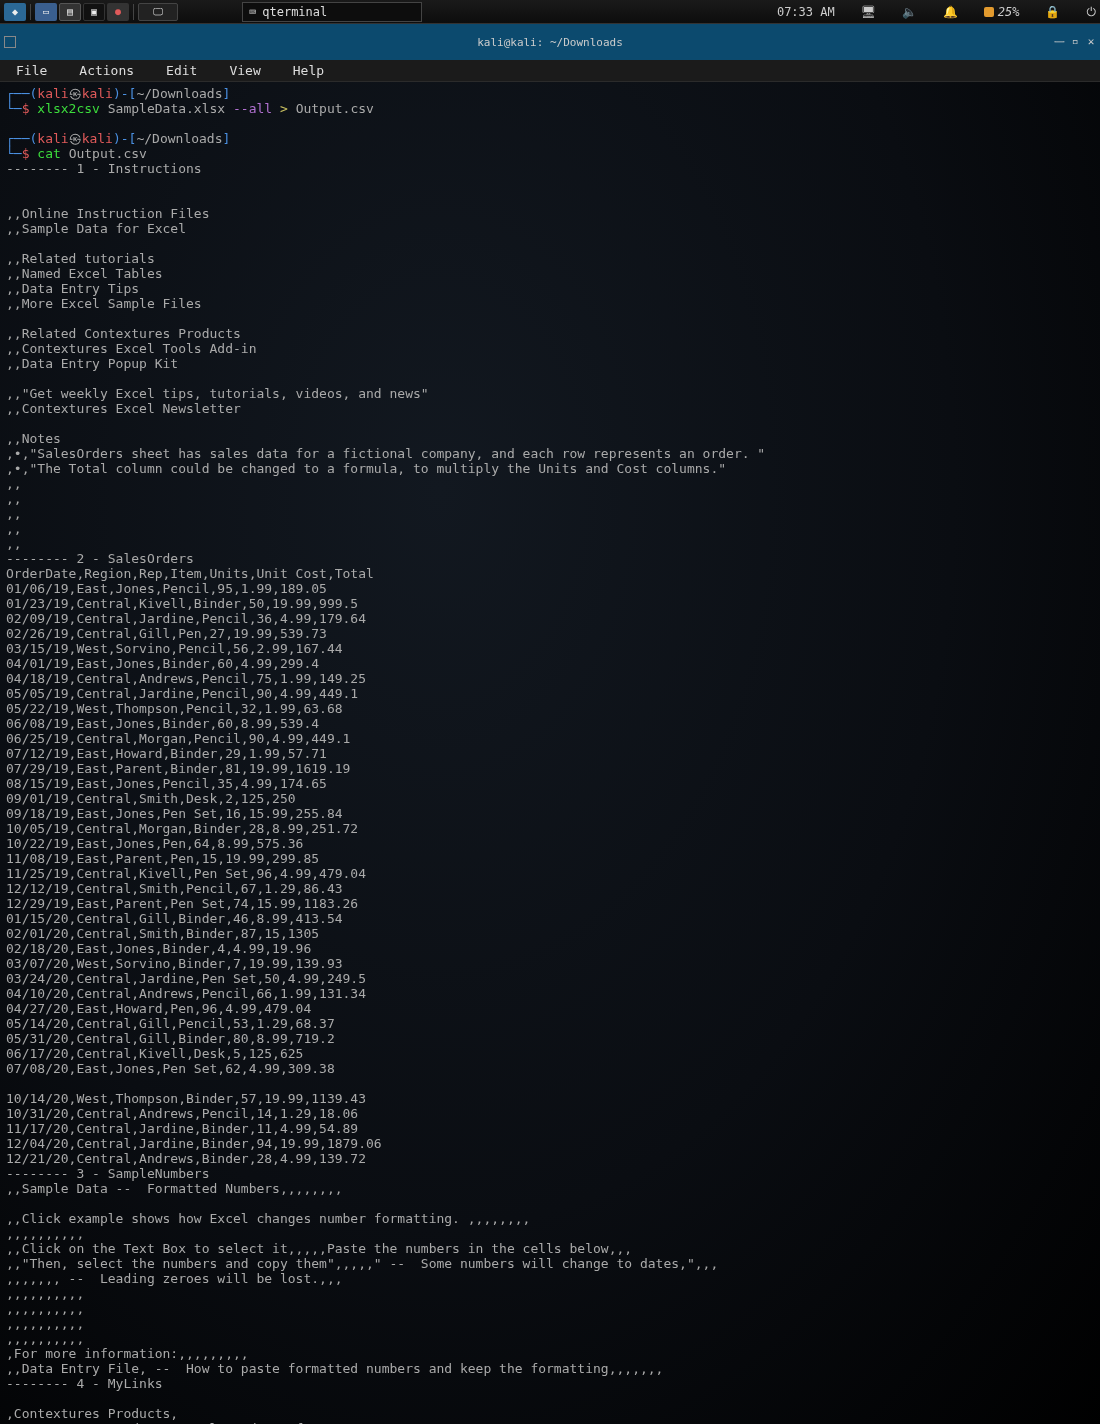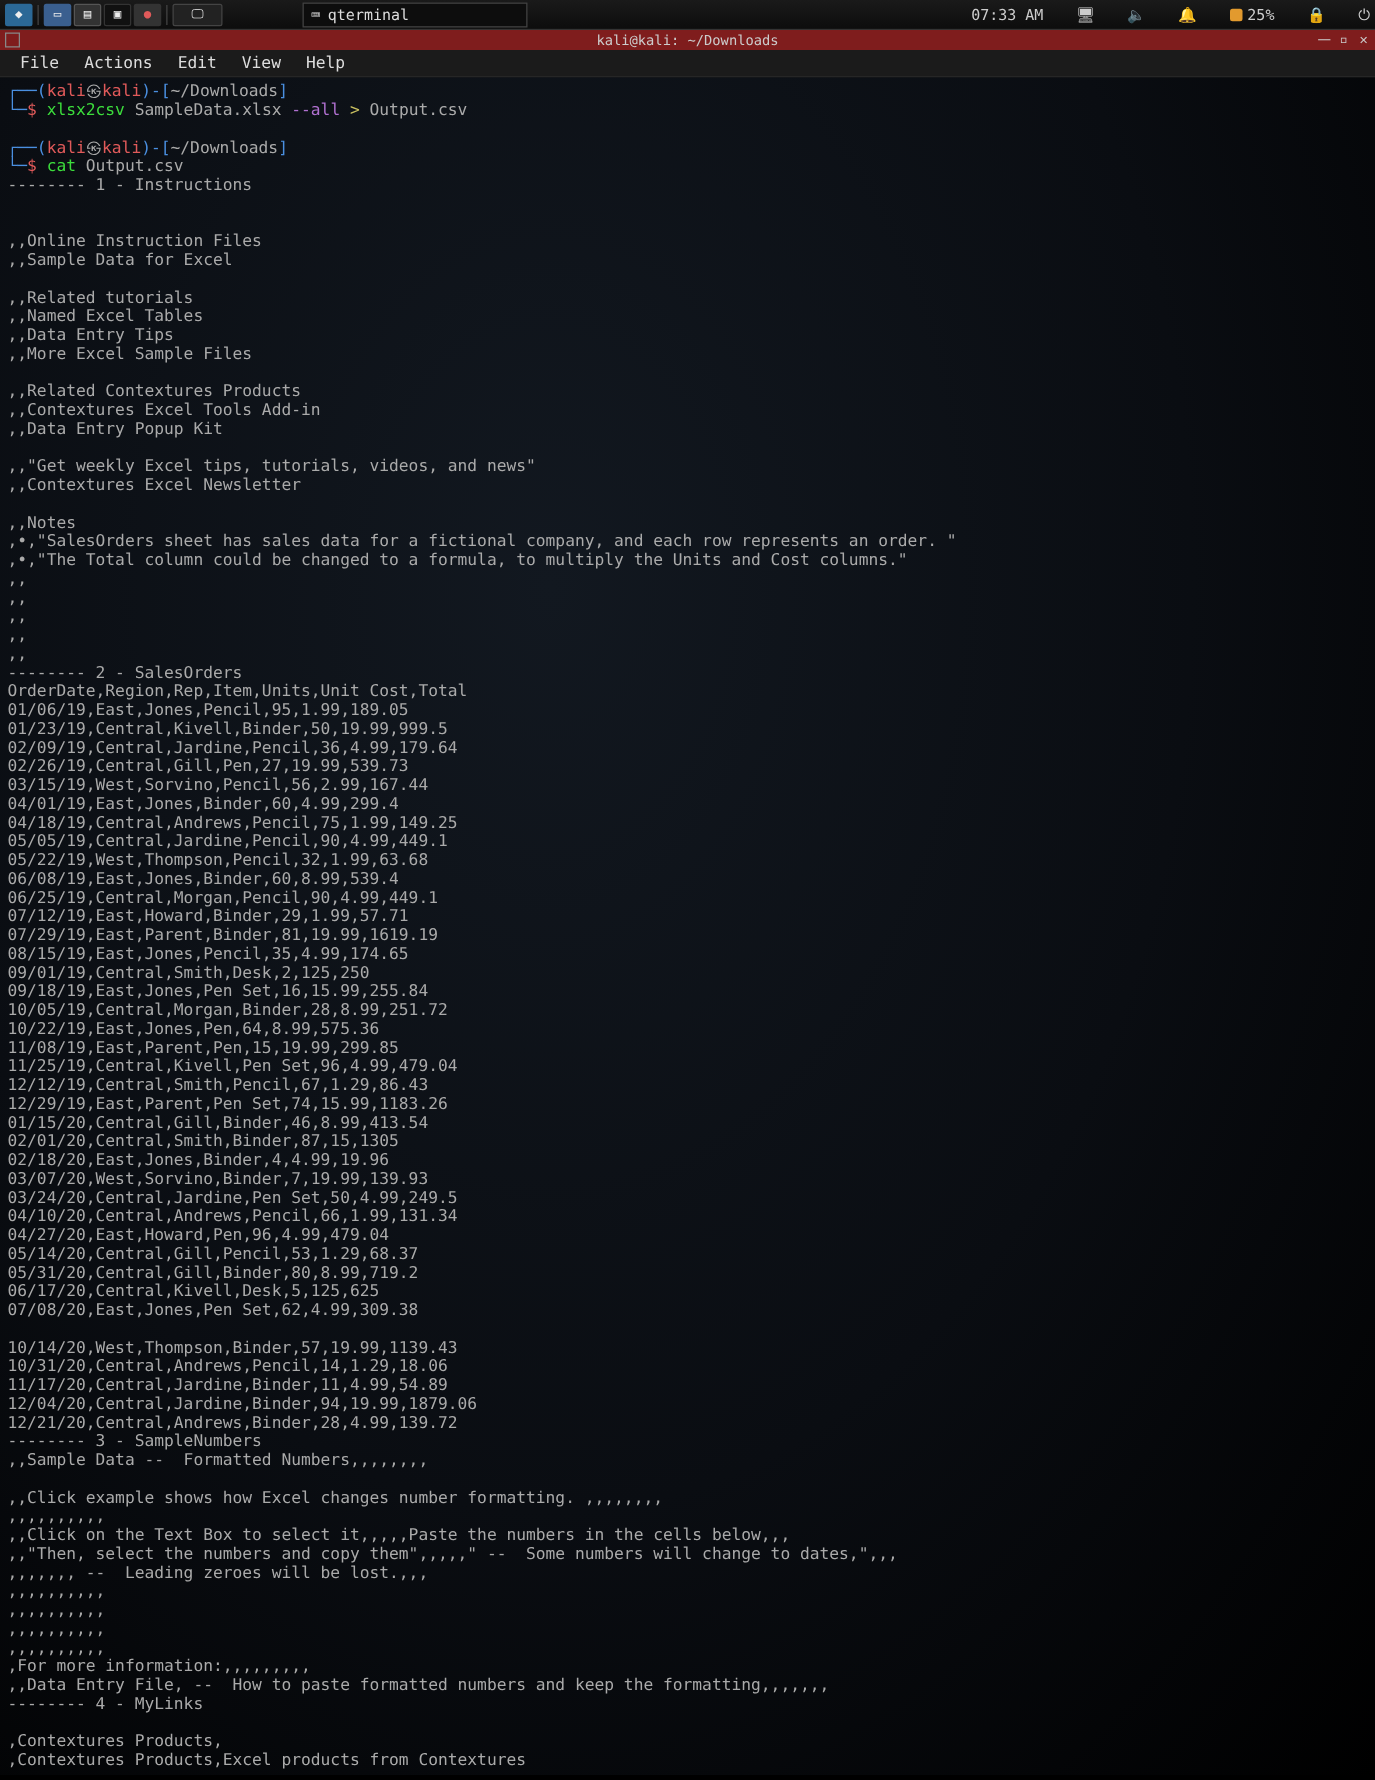--- a/index.html
+++ b/index.html
@@ -30,31 +30,31 @@
 }
 .taskbar .tb-btn.dark { background:#111; border:1px solid #333;}
 .taskbar .tb-btn.screenshot { background:#222; border:1px solid #444; width:40px;}
 .taskbar .tb-app {
   width: 180px; height:20px; background:#0d0d0d; border:1px solid #444;
   display:flex; align-items:center; gap:6px; padding:0 6px; font-size:12px;
   color:#ddd;
 }
 .taskbar .spacer{flex:1;}
 .taskbar .right{display:flex; align-items:center; gap:26px; color:#ccc; font-size:12px;}
-.taskbar .batt{display:flex;align-items:center;gap:4px;}
+.taskbar .batt{display:flex;align-items:center;gap:4px;font-style:italic;}
 .taskbar .batt-icon{width:10px;height:10px;background:#e29a2e;border-radius:2px;}
 .titlebar {
-  height: 16px; background:#7f1d1d; color:#ccc; font-size:11px;
+  height: 36px; background:#0c4a6e; color:#ccc; font-size:11px;
   display:flex; align-items:center; justify-content:center; position:relative;
 }
 .titlebar .win-icon{position:absolute;left:4px;width:12px;height:12px;border:1px solid #888;}
 .titlebar .win-btns{position:absolute; right:4px; display:flex; gap:6px;}
 .titlebar .win-btns span{width:10px; text-align:center; cursor:pointer;}
 .menubar {
-  height: 22px; background:#1b1b1b; display:flex; align-items:center; gap:0;
+  height: 22px; background:#1b1b1b; display:flex; align-items:center; gap:12px;
   padding:0 6px; font-size:13px; color:#ddd; border-bottom:1px solid #2b2b2b;
 }
 .menubar .menu-item{padding:2px 10px; cursor:pointer;}
 .terminal {
   background: radial-gradient(ellipse at 40% 30%, #121820 0%, #0a0d12 55%, #000 100%);
   padding: 4px 6px 10px 6px;
   font-size: 13px;
   line-height: 15px;
   white-space: pre;
   font-family: "DejaVu Sans Mono", Consolas, monospace;

